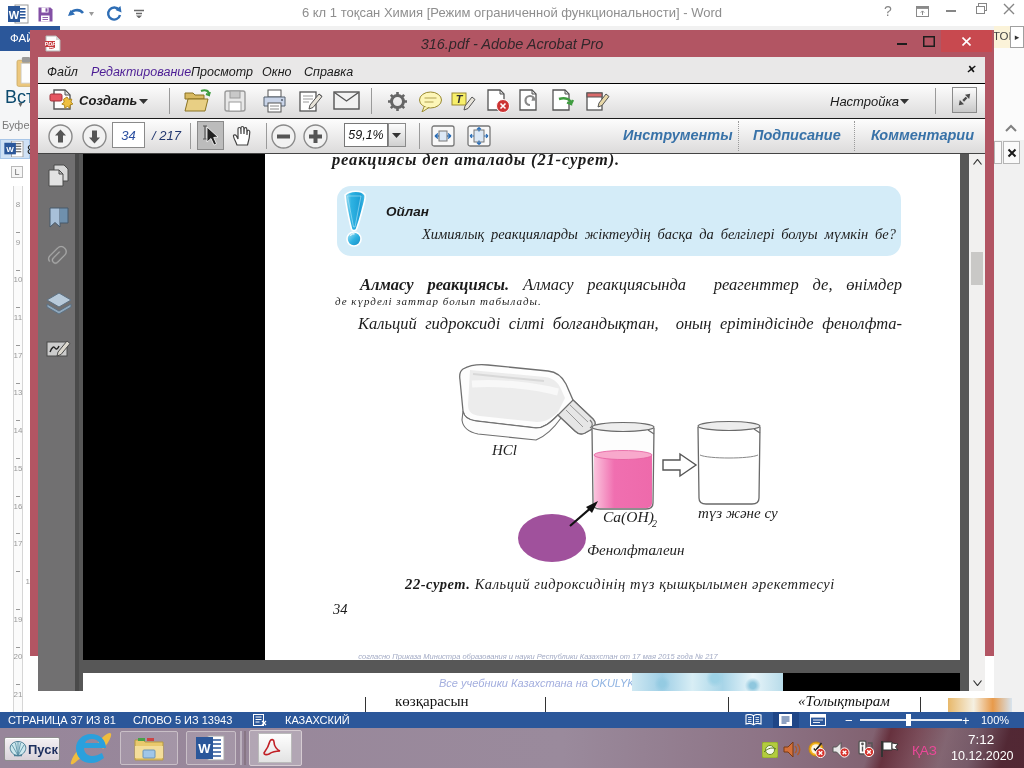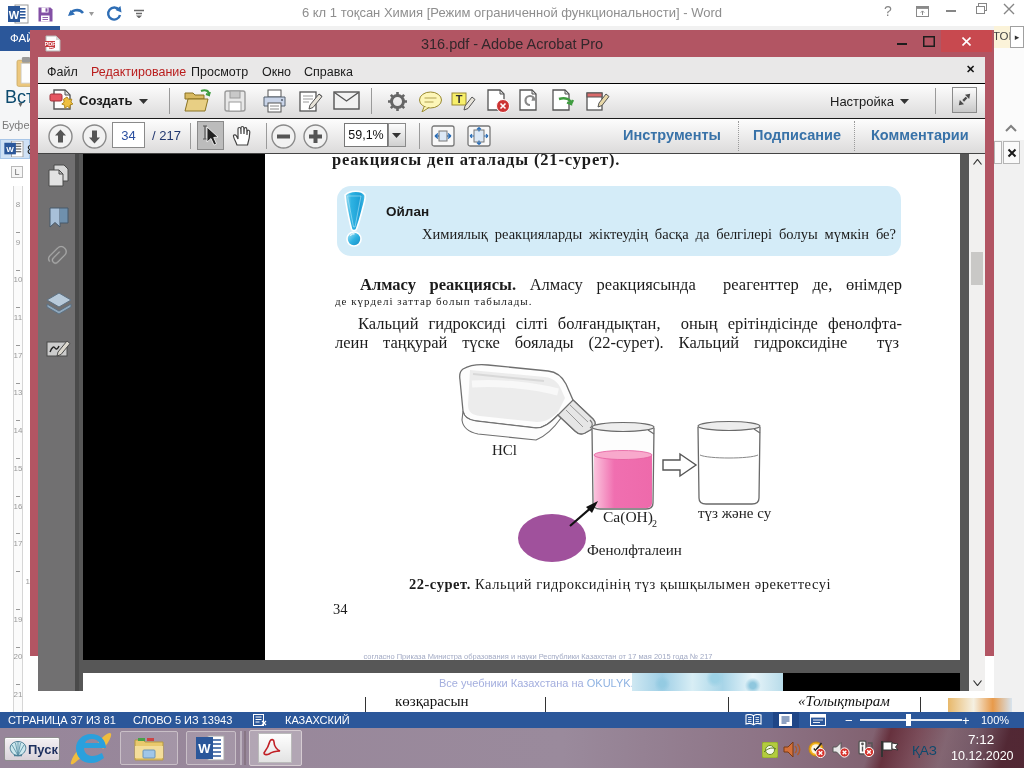--- a/index.html
+++ b/index.html
@@ -217,46 +217,46 @@
   <path d="M6.5 6.5 v5" stroke="#555" stroke-width="1.4"></path>
   <path d="M12 3 h4 v8" stroke="#555" stroke-width="1.4" fill="none"></path>
   <circle cx="13" cy="12" r="4.6" fill="#d6332c" stroke="#fff"></circle>
   <path d="M11.2 10.2 l3.6 3.6 M14.8 10.2 l-3.6 3.6" stroke="#fff" stroke-width="1.4"></path>
 </svg>
 <svg class="abs" style="left:880px;top:740px;" width="20" height="18" viewBox="0 0 20 18">
   <path d="M2 1 v16" stroke="#333" stroke-width="2"></path>
   <path d="M3 2 h9 v8 h-9 z" fill="#fdfdfd" stroke="#333"></path>
   <path d="M12 3 l6 1 -2.5 3 2.5 3 -6 -1 z" fill="#fdfdfd" stroke="#333"></path>
 </svg>
-<div class="abs" style="left:912px;top:743px;font-size:13.5px;color:#0c4a6e;">ҚАЗ</div>
+<div class="abs" style="left:912px;top:743px;font-size:13.5px;color:#ec4899;">ҚАЗ</div>
 <div class="abs" style="left:968px;top:732px;font-size:13.5px;color:#fff;">7:12</div>
 <div class="abs" style="left:951px;top:749px;font-size:12.5px;color:#fff;">10.12.2020</div>
 
-<div id="acb" class="abs" style="left:30px;top:30px;width:964px;height:626px;background:#b25563;">
+<div id="acb" class="abs" style="left:30px;top:30px;width:964px;height:626px;background:#b25563;font-style:italic;">
 
   <svg class="abs" style="left:15px;top:5px;" width="16" height="17" viewBox="0 0 16 17">
     <path d="M1 1 h10 l4 4 v11 h-14 z" fill="#fdfdfd" stroke="#b5b5b5"></path>
     <path d="M11 1 l4 4 h-4 z" fill="#d5d5d5"></path>
     <rect x="0" y="6" width="10" height="6" fill="#c5373c"></rect>
     <text x="5" y="11" font-size="5.5" fill="#fff" text-anchor="middle" font-weight="bold">PDF</text>
     <path d="M4 13 c2 1 5 0 6 -1" stroke="#c5373c" fill="none"></path>
   </svg>
   <div class="abs" style="left:0;top:6px;width:964px;text-align:center;font-size:14.5px;color:#33272b;">316.pdf - Adobe Acrobat Pro</div>
   <div class="abs" style="left:867px;top:13px;width:10px;height:2px;background:#1d1d1d;"></div>
   <svg class="abs" style="left:893px;top:6px;" width="12" height="11" viewBox="0 0 12 11">
       <rect x="0.75" y="0.75" width="10.5" height="9.5" fill="none" stroke="#1d1d1d" stroke-width="1.5"></rect>
     </svg>
   <div class="abs" style="left:911px;top:0px;width:51px;height:22px;background:#c8494f;"></div>
   <svg class="abs" style="left:932px;top:7px;" width="9" height="9" viewBox="0 0 9 9">
       <path d="M0.5 0.5 L8.5 8.5 M8.5 0.5 L0.5 8.5" stroke="#fff" stroke-width="1.6"></path>
     </svg>
 
   <div class="abs" style="left:8px;top:27px;width:947px;height:27px;background:#e9e8e8;border-bottom:1px solid #000;">
     <span class="abs" style="left:9px;top:8px;font-size:12.5px;color:#1a1a1a;">Файл</span>
-    <span class="abs" style="left:53px;top:8px;font-size:12.5px;color:#b91c1c;">Редактирование</span>
+    <span class="abs" style="left:53px;top:8px;font-size:12.5px;color:#4c1d95;">Редактирование</span>
     <span class="abs" style="left:153px;top:8px;font-size:12.5px;color:#1a1a1a;">Просмотр</span>
     <span class="abs" style="left:224px;top:8px;font-size:12.5px;color:#1a1a1a;">Окно</span>
     <span class="abs" style="left:266px;top:8px;font-size:12.5px;color:#1a1a1a;">Справка</span>
     <span class="abs" style="left:928px;top:6px;font-size:11px;color:#111;font-weight:bold;">✕</span>
   </div>
 
   <div id="tb1" class="abs" style="left:8px;top:54px;width:947px;height:35px;background:linear-gradient(#fdfdfd,#dcdbdb);border-bottom:1px solid #1a1a1a;">
     <svg class="abs" style="left:11px;top:4px;" width="26" height="26" viewBox="0 0 26 26">
       <path d="M5 2 h11 l5 5 v14 h-16 z" fill="#fdfdfd" stroke="#555" stroke-width="1.4"></path>
       <path d="M16 2 l5 5 h-5 z" fill="#ddd" stroke="#555"></path>
@@ -448,21 +448,20 @@
         <path d="M3 6 C8 1 20 1 23 6 C24 9 22 14 20 22 C18 30 16 36 14.5 40 C14 42 10 42 9.5 40 C7 30 3.5 12 3 6 Z" fill="url(#excl)" stroke="#fff" stroke-width="1.6"></path>
         <path d="M5.5 7 L19 7 L13 38 L11.5 38 Z" fill="none" stroke="#bfeaf8" stroke-width="0.8" opacity="0.7"></path>
         <circle cx="12" cy="50" r="7" fill="url(#excl2)" stroke="#fff" stroke-width="1.6"></circle>
         <path d="M8.5 47 a4 3 40 0 1 4 -2" stroke="#d8f2fa" fill="none" stroke-width="1.4"></path>
       </svg>
       <div class="abs" style="left:121px;top:50px;font-size:13.5px;font-weight:bold;color:#1a1a1a;">Ойлан</div>
       <div class="abs ser" style="left:157px;top:72px;width:474px;font-size:14.5px;text-align:justify;text-align-last:justify;">Химиялық реакцияларды жіктеудің басқа да белгілері болуы мүмкін бе?</div>
       <div class="abs ser" style="left:95px;top:121px;width:542px;font-size:16.5px;text-align:justify;text-align-last:justify;"><b>Алмасу реакциясы.</b> Алмасу реакциясында&nbsp; реагенттер де, өнімдер</div>
       <div class="abs ser" style="left:70px;top:141px;font-size:11px;letter-spacing:1px;">де күрделі заттар болып табылады.</div>
       <div class="abs ser" style="left:93px;top:160px;width:544px;font-size:16.5px;text-align:justify;text-align-last:justify;">Кальций гидроксиді сілті болғандықтан,&nbsp; оның ерітіндісінде фенолфта-</div>
-      <div class="abs ser" style="left:70px;top:179px;width:564px;font-size:16.5px;text-align:justify;text-align-last:justify;">леин таңқурай түске боялады (22-сурет). Кальций гидроксидіне&nbsp; түз</div>
 
       <svg class="abs" style="left:175px;top:206px;" width="350" height="210" viewBox="0 0 350 210">
         <defs>
           <linearGradient id="glass" x1="0" y1="0" x2="0" y2="1">
             <stop offset="0" stop-color="#ececec"></stop>
               <stop offset="1" stop-color="#fbfbfb"></stop>
           </linearGradient>
           <linearGradient id="pink" x1="0" y1="0" x2="1" y2="0">
             <stop offset="0" stop-color="#fbc3dd"></stop>
               <stop offset="0.35" stop-color="#f06fb0"></stop>

